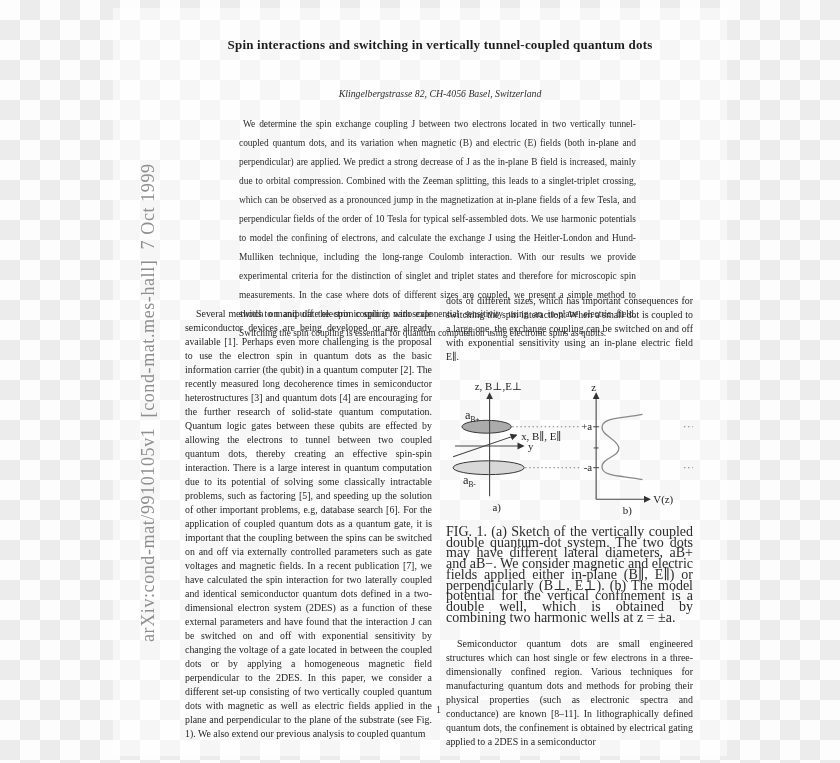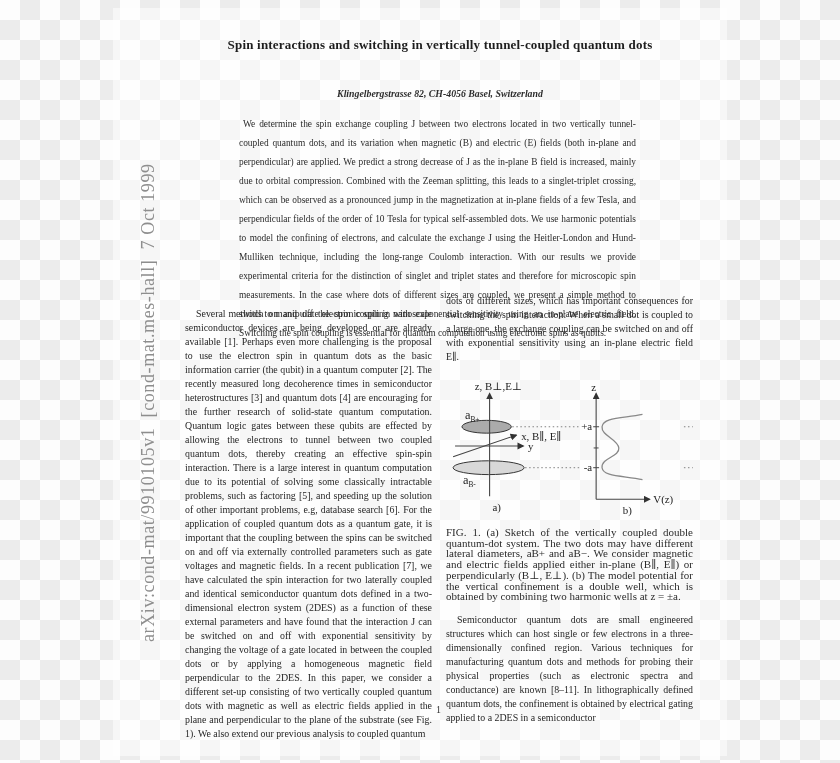--- a/index.html
+++ b/index.html
@@ -25,36 +25,36 @@
     text-align: center; font-size: 13px; font-weight: bold; color: #1e1e1e;
     letter-spacing: 0.2px;
   }
   .authors-line {
     position: absolute; left: 130px; top: 63px; width: 620px;
     text-align: center; font-size: 10.5px; color: #2a2a2a;
   }
   .affil-line { position: absolute; left: 130px; width: 620px; text-align: center;
     font-size: 9.8px; font-style: italic; color: #2d2d2d; }
   .affil-1 { top: 77px; }
-  .affil-2 { top: 88px; font-weight: bold; }
+  .affil-2 { top: 88px; }
   .abstract-block {
     position: absolute; left: 239px; top: 115px; width: 397px;
     font-size: 9.4px; line-height: 19px; text-align: justify;
     color: #2b2b2b; text-indent: 4px;
   }
   .col { position: absolute; top: 294px; width: 247px; color: #262626; }
   .col-left  { left: 185px; }
   .col-right { left: 446px; }
   .sec-heading { text-align: center; font-weight: bold; font-size: 10.2px;
     letter-spacing: 0.3px; color: #1e1e1e; }
   .body-par { font-size: 9.9px; line-height: 14px; text-align: justify; margin: 0; }
   .indent { text-indent: 11px; }
   .col-left .body-par { margin-top: 13px; }
   .fig-wrap { margin-top: 8px; width: 247px; height: 146px; }
-  .fig-caption { margin-top: 5px; font-size: 11px; line-height: 10.7px;
+  .fig-caption { margin-top: 5px; font-size: 14px; line-height: 10.7px;
     text-align: justify; color: #2b2b2b; }
   .col-right .par-2 { margin-top: 7px; }
   .page-number { position: absolute; left: 185px; top: 704px; width: 507px;
     text-align: center; font-size: 10px; color: #333; }
   .flab { font-family: "Liberation Serif", "DejaVu Serif", serif; font-size: 11px; fill: #222; }
   .flab-big { font-family: "Liberation Serif", "DejaVu Serif", serif; font-size: 12.5px; fill: #222; }
   .axisline { stroke: #444; stroke-width: 1.1; fill: none; }
   .dotline { stroke: #808080; stroke-width: 1; stroke-dasharray: 1.5,2.6; }
   .tick { stroke: #444; stroke-width: 1; }
 </style>

